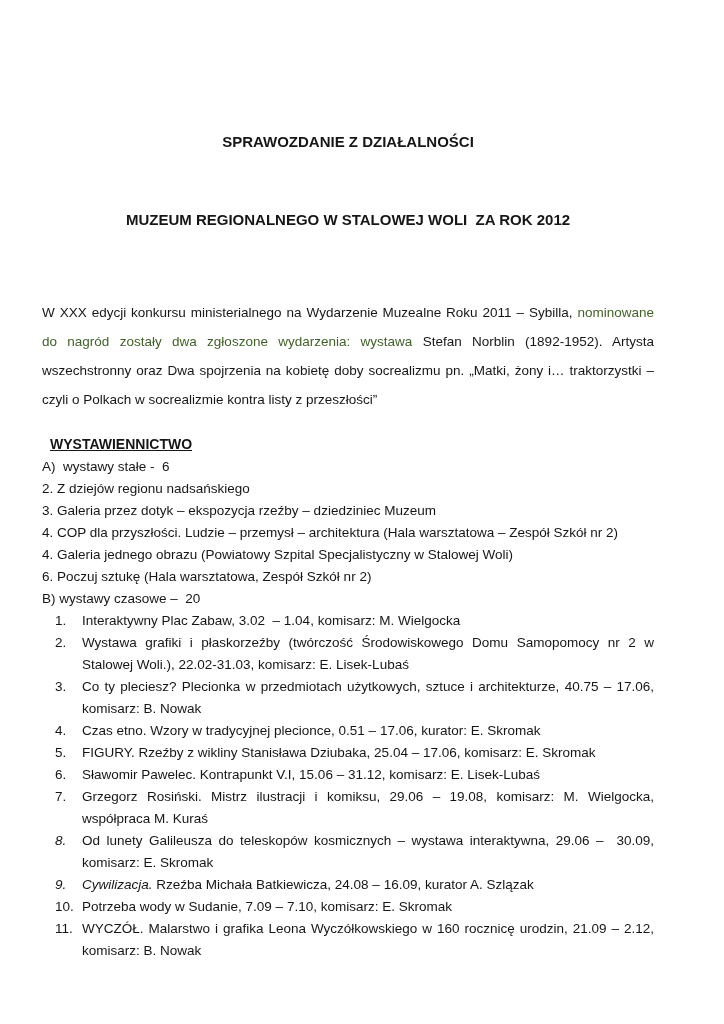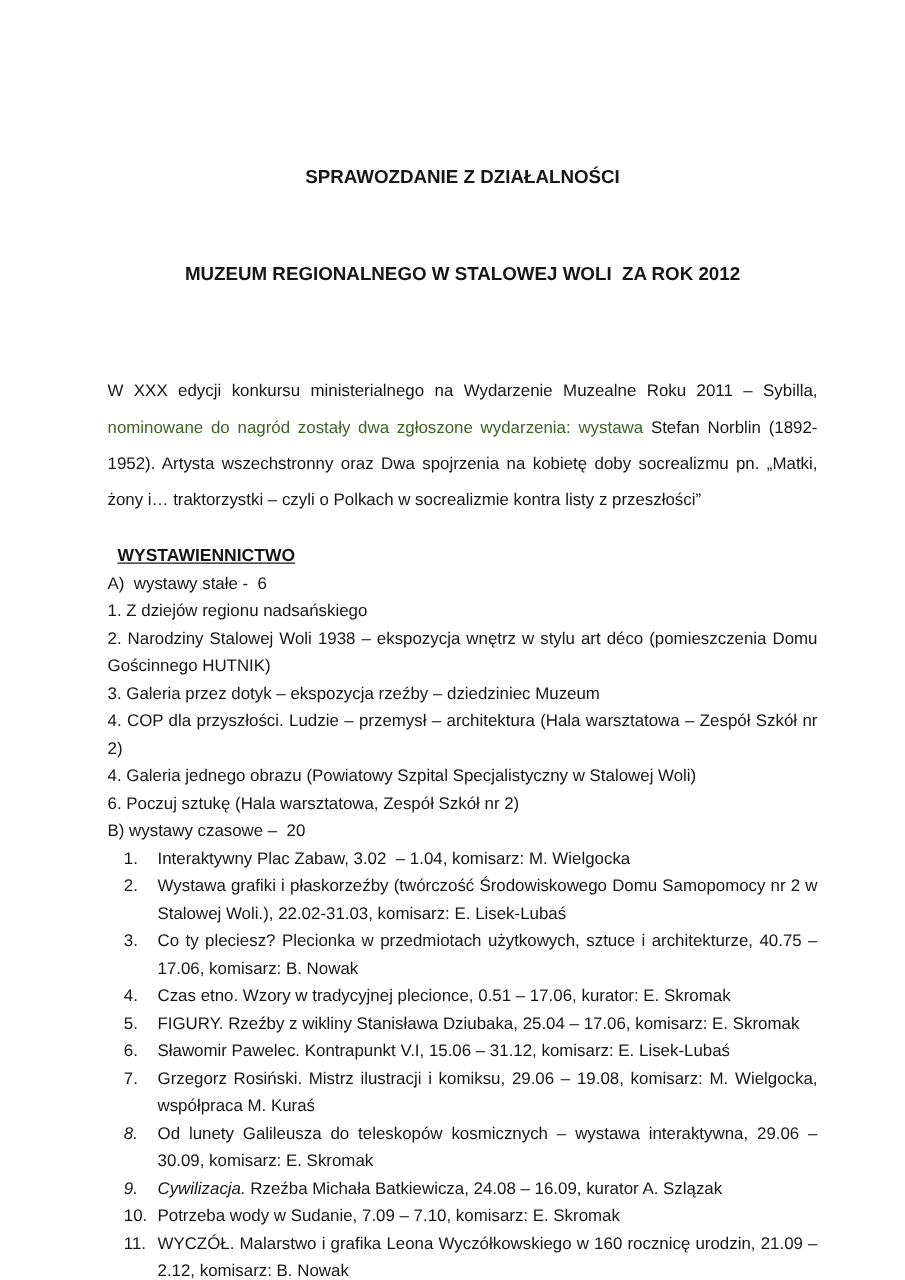--- a/index.html
+++ b/index.html
@@ -1,21 +1,21 @@
 <!DOCTYPE html>
 <html lang="pl" style="--accent_green: #406228;"><head>
 <meta charset="utf-8">
 <style>
   html, body { margin: 0; padding: 0; background: #ffffff; }
   .page {
     position: relative;
     width: 724px;
     height: 1024px;
     box-sizing: border-box;
-    padding: 77px 70px 10px 86px;
+    padding: 77px 70px 10px 42px;
     background: #ffffff;
     font-family: "Liberation Sans", "DejaVu Sans", sans-serif;
     font-size: 13.5px;
     color: #161616;
     overflow: hidden;
   }
   .title { text-align: center; font-weight: bold; font-size: 15px; line-height: 26px; white-space: pre-wrap; }
   .intro { margin: 13px 0 0 0; text-align: justify; line-height: 29px; }
   .green-text { color: var(--accent_green, #406228); }
   .section-heading { margin: 19px 0 0 8px; font-size: 14px; font-weight: bold; line-height: 23px; }
@@ -35,22 +35,21 @@
   <div class="title">
     <div>SPRAWOZDANIE Z DZIAŁALNOŚCI</div>
     <div>MUZEUM REGIONALNEGO W STALOWEJ WOLI  ZA ROK 2012</div>
   </div>
 
   <p class="intro"><span>W XXX edycji konkursu ministerialnego na Wydarzenie Muzealne Roku 2011 – Sybilla, </span><span class="green-text">nominowane do nagród zostały dwa zgłoszone wydarzenia: wystawa </span><span>Stefan Norblin (1892-1952). Artysta wszechstronny oraz Dwa spojrzenia na kobietę doby socrealizmu pn. „Matki, żony i… traktorzystki – czyli o Polkach w socrealizmie kontra listy z przeszłości”</span></p>
 
   <div class="section-heading"><span class="u">WYSTAWIENNICTWO</span></div>
 
   <p class="apara">A)  wystawy stałe -  6</p>
-  <p class="apara">1. Z dziejów regionu nadsańskiego</p>
-  <p class="apara">2. Narodziny Stalowej Woli 1938 – ekspozycja wnętrz w stylu art déco (pomieszczenia Domu Gościnnego HUTNIK)</p>
+  <p class="apara">2. Z dziejów regionu nadsańskiego</p>
   <p class="apara">3. Galeria przez dotyk – ekspozycja rzeźby – dziedziniec Muzeum</p>
   <p class="apara">4. COP dla przyszłości. Ludzie – przemysł – architektura (Hala warsztatowa – Zespół Szkół nr 2)</p>
   <p class="apara">4. Galeria jednego obrazu (Powiatowy Szpital Specjalistyczny w Stalowej Woli)</p>
   <p class="apara">6. Poczuj sztukę (Hala warsztatowa, Zespół Szkół nr 2)</p>
   <p class="apara">B) wystawy czasowe –  20</p>
 
   <div class="blist">
     <div class="bitem">
       <span class="num">1.</span>
       <span class="btxt"><span></span><span>Interaktywny Plac Zabaw, 3.02  – 1.04, komisarz: M. Wielgocka</span></span>

